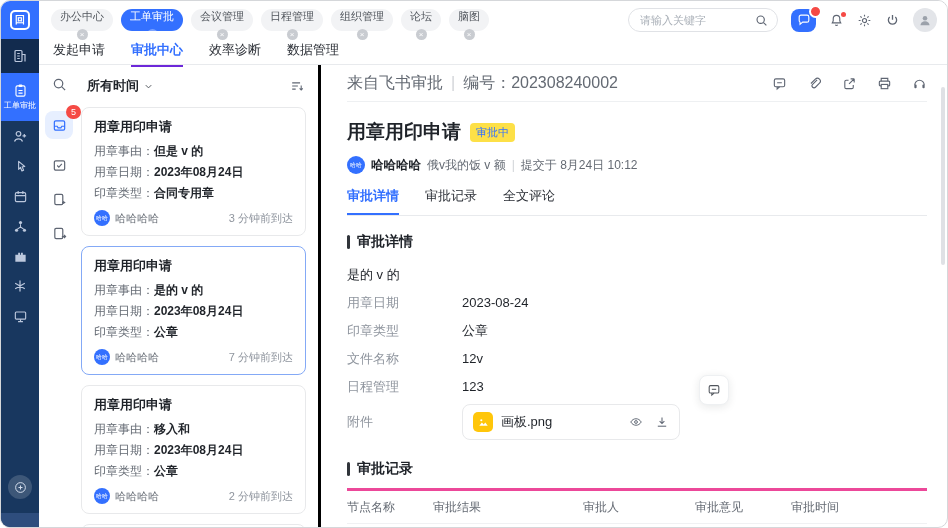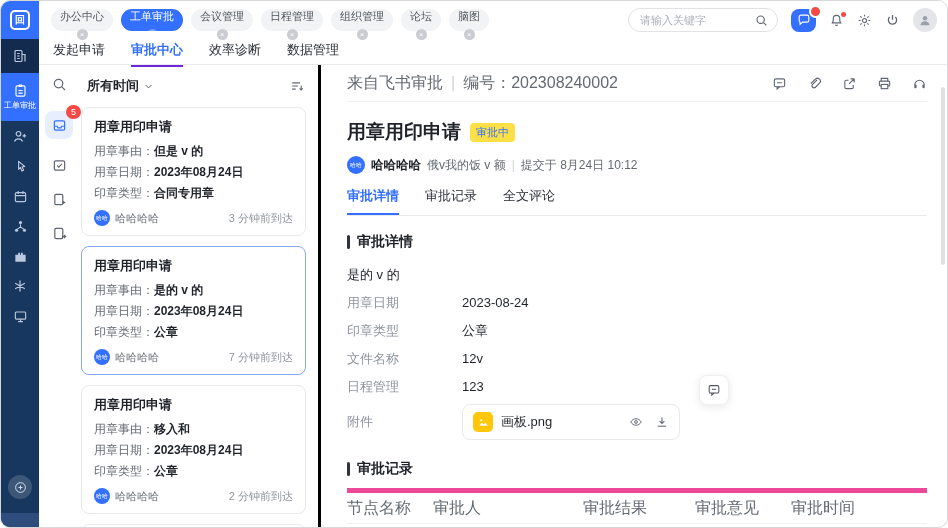--- a/index.html
+++ b/index.html
@@ -86,21 +86,21 @@
   .fvalue{color:#1f2329;}
   .frow.attach-row{align-items:center;height:42px;}
   .comment-btn{position:absolute;left:352px;top:114px;width:30px;height:30px;border:1px solid #eef0f2;border-radius:8px;background:#fff;box-shadow:0 2px 8px rgba(31,35,41,.1);display:flex;align-items:center;justify-content:center;color:#50555c;}
   .attach-chip{width:218px;height:36px;border:1px solid #e8e9eb;border-radius:8px;display:flex;align-items:center;padding:0 10px;gap:8px;}
   .file-ic{width:20px;height:20px;background:#ffc60a;border-radius:5px;display:flex;align-items:center;justify-content:center;flex:0 0 20px;}
   .attach-name{font-size:13px;color:#1f2329;flex:1;white-space:nowrap;overflow:hidden;}
   .attach-acts{display:flex;gap:12px;color:#646a73;}
 
   .rec-table{margin-top:10px;}
   .trow{display:grid;grid-template-columns:86px 150px 112px 96px 1fr;align-items:center;}
-  .trow.head{height:36px;font-size:16px;color:#646a73;border-top:5px solid #ec4899;border-bottom:1px solid #f0f1f3;}
+  .trow.head{height:36px;font-size:12px;color:#646a73;border-top:3px solid #ec4899;border-bottom:1px solid #f0f1f3;}
   .trow.data{min-height:58px;border-bottom:1px solid #f0f1f3;font-size:13px;color:#1f2329;}
 
   .main-scrollbar{position:absolute;right:2px;top:22px;width:4px;height:178px;background:#dfe1e5;border-radius:2px;}
 </style>
 </head>
 <body>
 
 <div class="app">
 
   <div class="topbar">
@@ -490,22 +490,22 @@
           </div>
 
           <div class="section-title">
             <span class="section-bar"></span>
             <span>审批记录</span>
           </div>
 
           <div class="rec-table">
             <div class="trow head">
               <span>节点名称</span>
+              <span>审批结果</span>
               <span>审批人</span>
-              <span>审批结果</span>
               <span>审批意见</span>
               <span>审批时间</span>
             </div>
             <div class="trow data">
 
               <span></span>
 
             </div>
 
           </div>

